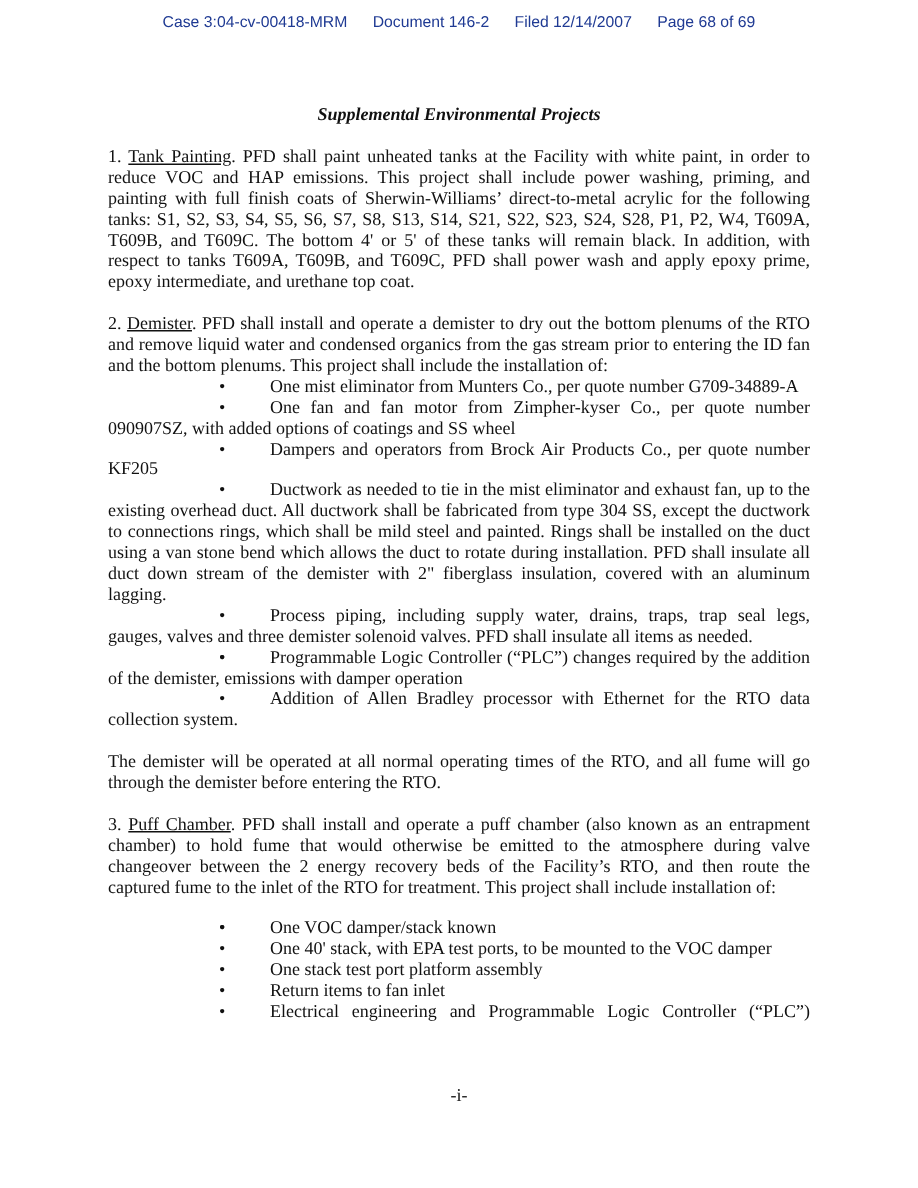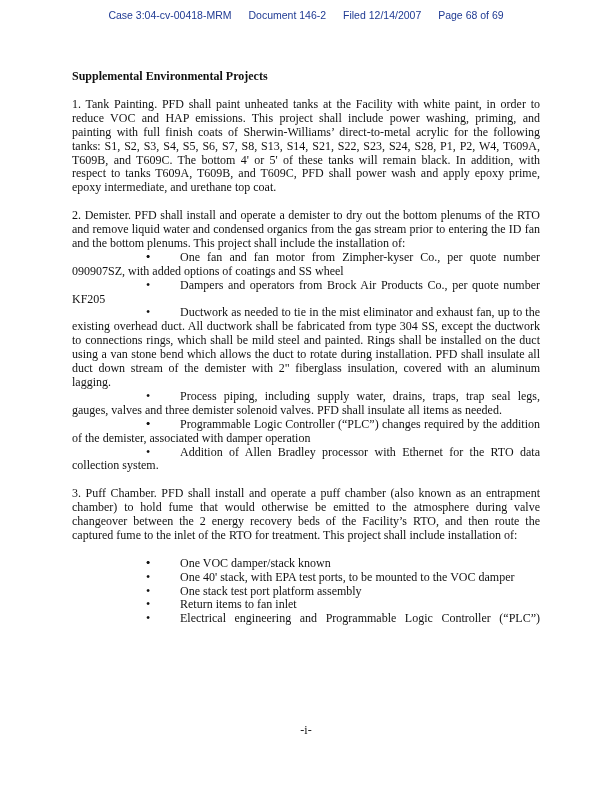--- a/index.html
+++ b/index.html
@@ -7,23 +7,23 @@
   .header {
     position: absolute; top: 9px; left: 0; width: 612px; text-align: center;
     font-family: "Liberation Sans", sans-serif; font-size: 10.5px; color: #1f3a93;
     word-spacing: 0;
   }
   .header span { margin: 0 7px; }
   .page {
     position: absolute; left: 72px; top: 70px; width: 468px;
     font-family: "Liberation Serif", serif; font-size: 12px; line-height: 13.9px; color: #111;
   }
-  .title { text-align: left; font-weight: bold; margin: 0 0 14px 0; }
+  .title { text-align: center; font-weight: bold; margin: 0 0 14px 0; font-style: italic; }
   p { margin: 0 0 13.9px 0; text-align: justify; }
-  .u { }
+  .u { text-decoration: underline; }
   .bl { position: relative; padding-left: 0; text-align: justify; text-indent: 108px; margin: 0; }
   .bl .dot { position: absolute; left: 74px; top: 0; text-indent: 0; }
   .bl2 { position: relative; margin: 0; padding-left: 108px; }
   .bl2 .dot { position: absolute; left: 74px; top: 0; }
   .justify-last { text-align-last: justify; }
   .spacer { height: 13.9px; }
   .footer {
     position: absolute; top: 723px; left: 0; width: 612px; text-align: center;
     font-family: "Liberation Serif", serif; font-size: 12px; color: #111;
   }
@@ -39,31 +39,32 @@
 </div>
 
 <div class="page">
   <div class="title">Supplemental Environmental Projects</div>
 
   <p><span>1. </span><span class="u">Tank Painting</span><span>.  PFD shall paint unheated tanks at the Facility with white paint, in order to reduce VOC and HAP emissions.  This project shall include power washing, priming, and painting with full finish coats of Sherwin-Williams’ direct-to-metal acrylic for the following tanks: S1, S2, S3, S4, S5, S6, S7, S8, S13, S14, S21, S22, S23, S24, S28, P1, P2, W4, T609A, T609B, and T609C.  The bottom 4' or 5' of these tanks will remain black.  In addition, with respect to tanks T609A, T609B, and T609C, PFD shall power wash and apply epoxy prime, epoxy intermediate, and urethane top coat.</span></p>
 
   <p style="margin-bottom:0"><span>2. </span><span class="u">Demister</span><span>.  PFD shall install and operate a demister to dry out the bottom plenums of the RTO and remove liquid water and condensed organics from the gas stream prior to entering the ID fan and the bottom plenums.  This project shall include the installation of:</span></p>
 
   <div>
-    <div class="bl"><span class="dot">•</span></div>
+    <div class="bl"><span class="dot">•</span><span>One mist eliminator from Munters Co., per quote number G709-34889-A</span></div>
     <div class="bl"><span class="dot">•</span><span>One fan and fan motor from Zimpher-kyser Co., per quote number 090907SZ, with added options of coatings and SS wheel</span></div>
     <div class="bl"><span class="dot">•</span><span>Dampers and operators from Brock Air Products Co., per quote number KF205</span></div>
     <div class="bl"><span class="dot">•</span><span>Ductwork as needed to tie in the mist eliminator and exhaust fan, up to the existing overhead duct.  All ductwork shall be fabricated from type 304 SS, except the ductwork to connections rings, which shall be mild steel and painted.  Rings shall be installed on the duct using a van stone bend which allows the duct to rotate during installation.  PFD shall insulate all duct down stream of the demister with 2" fiberglass insulation, covered with an aluminum lagging.</span></div>
     <div class="bl"><span class="dot">•</span><span>Process piping, including supply water, drains, traps, trap seal legs, gauges, valves and three demister solenoid valves.  PFD shall insulate all items as needed.</span></div>
     <div class="bl"><span class="dot">•</span></div>
-    <div class="bl"><span class="dot">•</span><span>Programmable Logic Controller (“PLC”) changes required by the addition of the demister, associated with damper operation</span></div>
+    <div class="bl"><span class="dot">•</span><span>Programmable Logic Controller (“PLC”) changes required by the addition of the demister, emissions with damper operation</span></div>
     <div class="bl"><span class="dot">•</span><span>Addition of Allen Bradley processor with Ethernet for the RTO data collection system.</span></div>
   </div>
   <div class="spacer"></div>
 
+  <p>The demister will be operated at all normal operating times of the RTO, and all fume will go through the demister before entering the RTO.</p>
 
   <p><span>3. </span><span class="u">Puff Chamber</span><span>.  PFD shall install and operate a puff chamber (also known as an entrapment chamber) to hold fume that would otherwise be emitted to the atmosphere during valve changeover between the 2 energy recovery beds of the Facility’s RTO, and then route the captured fume to the inlet of the RTO for treatment.  This project shall include installation of:</span></p>
 
   <div>
     <div class="bl2"><span class="dot">•</span></div>
     <div class="bl2"><span class="dot">•</span><span>One VOC damper/stack known</span></div>
     <div class="bl2"><span class="dot">•</span><span>One 40' stack, with EPA test ports, to be mounted to the VOC damper</span></div>
     <div class="bl2"><span class="dot">•</span><span>One stack test port platform assembly</span></div>
     <div class="bl2"><span class="dot">•</span><span>Return items to fan inlet</span></div>
     <div class="bl2 justify-last"><span class="dot">•</span><span>Electrical engineering and Programmable Logic Controller (“PLC”)</span></div>

